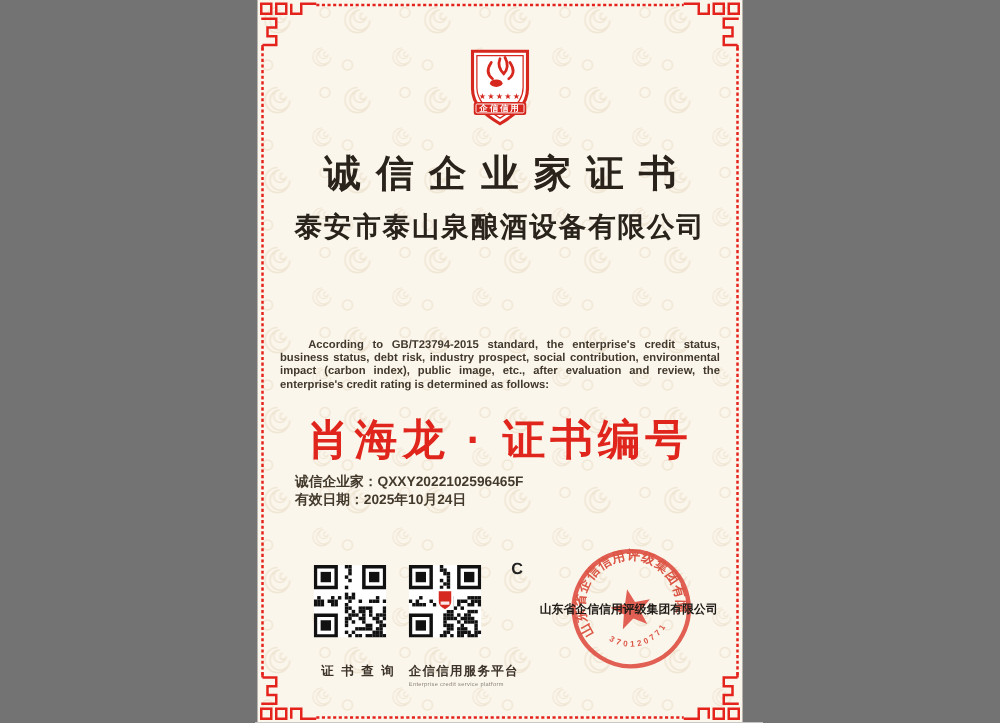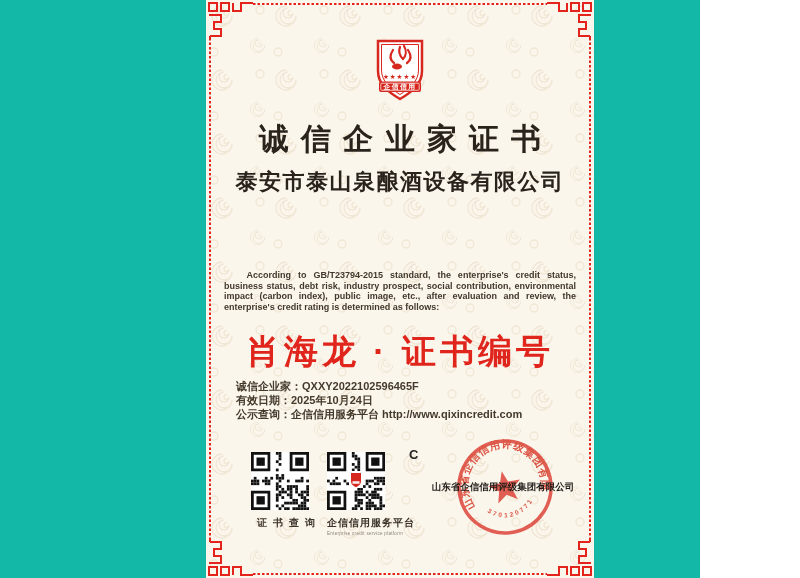--- a/index.html
+++ b/index.html
@@ -1,16 +1,16 @@
 <!DOCTYPE html>
 <html><head>
 <meta charset="utf-8">
 <style>
   html,body{margin:0;padding:0;background:#ffffff;}
-  .stage{position:relative;width:700px;height:578px;background:#14b8a6;overflow:hidden;
+  .stage{position:relative;width:800px;height:578px;background:#737373;overflow:hidden;
          font-family:"Liberation Sans",sans-serif;}
   .paper{position:absolute;left:206px;top:0;width:388px;height:578px;background:#fbf6ec;}
   .paper > svg.bgpattern{position:absolute;left:0;top:0;width:100%;height:100%;}
   .paper > svg.frame{position:absolute;left:0;top:0;width:100%;height:100%;}
   .layer{position:absolute;left:0;top:0;width:388px;height:578px;}
 
   .badge{position:absolute;left:168px;top:38px;width:52px;height:64px;}
 
   .cert-title{position:absolute;left:0;top:119px;width:100%;text-align:center;
     font-size:30px;font-weight:900;color:#29231c;letter-spacing:12px;text-indent:12px;}
@@ -24,21 +24,21 @@
 
   .honoree{position:absolute;left:0;top:329px;width:100%;text-align:center;
     font-size:34px;font-weight:900;color:#e0251c;letter-spacing:4px;}
 
   .details{position:absolute;left:30px;top:380px;font-size:11px;font-weight:700;color:#443a2c;}
   .details .row{height:13.8px;line-height:13.8px;white-space:nowrap;}
 
   .qr-block{position:absolute;top:452px;width:58px;text-align:center;}
   .qr-left{left:45px;} .qr-right{left:121px;}
   .qr-block svg{display:block;width:58px;height:58px;}
-  .qr-caption{margin-top:6px;font-size:10px;font-weight:700;color:#3c332a;letter-spacing:4px;white-space:nowrap;}
+  .qr-caption{margin-top:20px;font-size:10px;font-weight:700;color:#3c332a;letter-spacing:4px;white-space:nowrap;}
   .qr-left .qr-caption{letter-spacing:6px;text-indent:6px;}
   .qr-caption-en{font-size:4.5px;color:#8a8276;margin-top:1px;letter-spacing:.3px;white-space:nowrap;}
 
   .center-mark{position:absolute;left:203px;top:447px;font-size:13px;font-weight:700;color:#222;}
 
   .seal{position:absolute;left:247px;top:435px;width:104px;height:104px;}
   .seal-company-line{position:absolute;left:222px;top:481px;width:150px;text-align:center;
     font-size:9.5px;font-weight:700;color:#1f1b17;white-space:nowrap;}
 </style>
 </head>
@@ -108,23 +108,20 @@
       <div class="para-en">According to GB/T23794-2015 standard, the enterprise's credit status, business status, debt risk, industry prospect, social contribution, environmental impact (carbon index), public image, etc., after evaluation and review, the enterprise's credit rating is determined as follows:</div>
 
       <div class="honoree">肖海龙 · 证书编号</div>
 
       <div class="details">
         <div class="row">
           <span>诚信企业家：</span><span>QXXY2022102596465F</span>
         </div>
         <div class="row">
           <span>有效日期：</span><span>2025年10月24日</span>
-        </div>
-        <div class="row">
-          <span>公示查询：</span><span>企信信用服务平台 http://www.qixincredit.com</span>
         </div>
       </div>
 
       <div class="qr-block qr-left">
         <svg class="qr" viewBox="0 0 58 58">
           <rect x="0" y="0" width="58" height="58" fill="#ffffff"></rect>
           <g class="noise">
               <rect x="24.86" y="0.00" width="2.76" height="2.76" fill="#111111"></rect>
               <rect x="27.62" y="0.00" width="2.76" height="2.76" fill="#111111"></rect>
               <rect x="27.62" y="2.76" width="2.76" height="2.76" fill="#111111"></rect>

